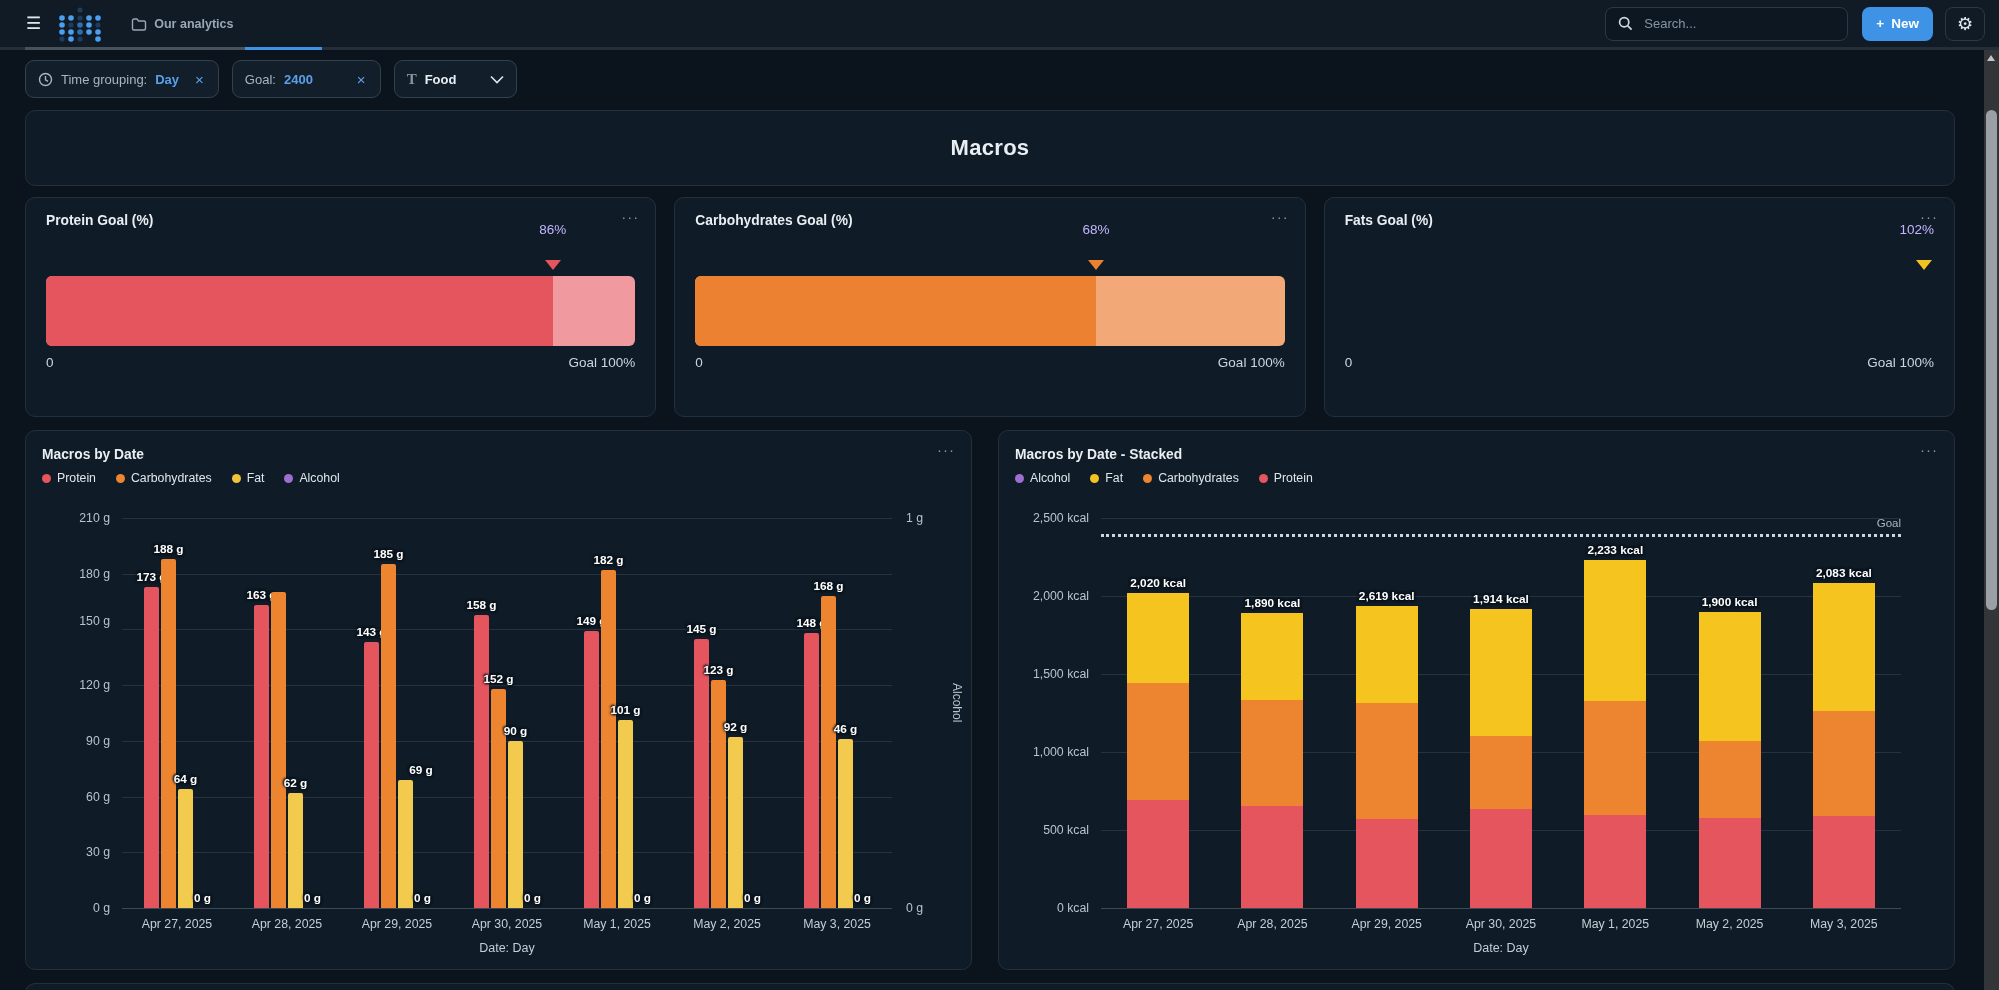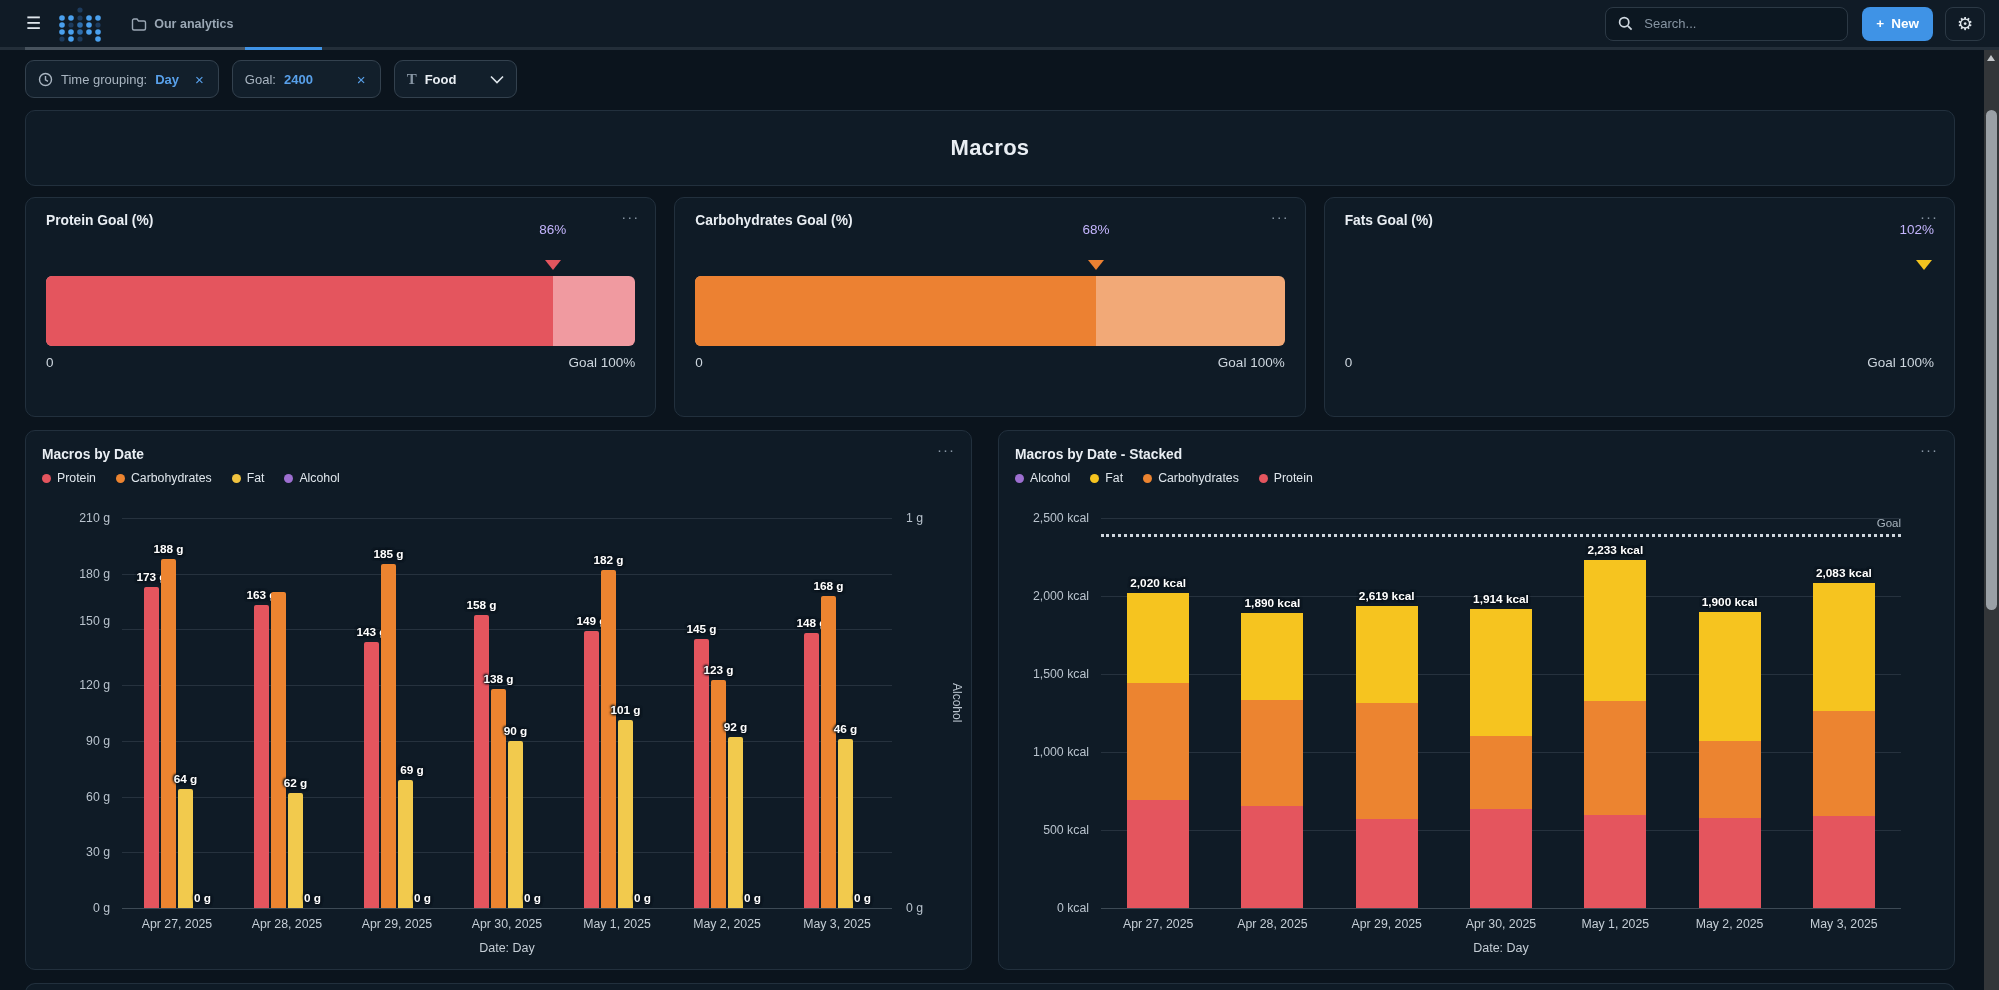--- a/index.html
+++ b/index.html
@@ -268,33 +268,33 @@
           <div class="bar" style="left: 652px; width: 15px; top: 120.714px; height: 269.286px; background: rgb(228, 85, 94);"></div>
           <div class="vlabel" style="left: 659.5px; top: 103.714px;">145 g</div>
           <div class="bar" style="left: 762px; width: 15px; top: 115.143px; height: 274.857px; background: rgb(228, 85, 94);"></div>
           <div class="vlabel" style="left: 769.5px; top: 98.1429px;">148 g</div>
           <div class="bar" style="left: 119px; width: 15px; top: 40.8571px; height: 349.143px; background: rgb(236, 132, 48);"></div>
           <div class="vlabel" style="left: 126.5px; top: 23.8571px;">188 g</div>
           <div class="bar" style="left: 229px; width: 15px; top: 74.2857px; height: 315.714px; background: rgb(236, 132, 48);"></div>
           <div class="bar" style="left: 339px; width: 15px; top: 46.4286px; height: 343.571px; background: rgb(236, 132, 48);"></div>
           <div class="vlabel" style="left: 346.5px; top: 29.4286px;">185 g</div>
           <div class="bar" style="left: 449px; width: 15px; top: 170.857px; height: 219.143px; background: rgb(236, 132, 48);"></div>
-          <div class="vlabel" style="left: 456.5px; top: 153.857px;">138 g</div>
+          <div class="vlabel" style="left: 456.5px; top: 153.857px;">152 g</div>
           <div class="bar" style="left: 559px; width: 15px; top: 52px; height: 338px; background: rgb(236, 132, 48);"></div>
           <div class="vlabel" style="left: 566.5px; top: 35px;">182 g</div>
           <div class="bar" style="left: 669px; width: 15px; top: 161.571px; height: 228.429px; background: rgb(236, 132, 48);"></div>
           <div class="vlabel" style="left: 676.5px; top: 144.571px;">123 g</div>
           <div class="bar" style="left: 779px; width: 15px; top: 78px; height: 312px; background: rgb(236, 132, 48);"></div>
           <div class="vlabel" style="left: 786.5px; top: 61px;">168 g</div>
           <div class="bar" style="left: 136px; width: 15px; top: 271.143px; height: 118.857px; background: rgb(242, 202, 77);"></div>
           <div class="vlabel" style="left: 143.5px; top: 254.143px;">64 g</div>
           <div class="bar" style="left: 246px; width: 15px; top: 274.857px; height: 115.143px; background: rgb(242, 202, 77);"></div>
           <div class="vlabel" style="left: 253.5px; top: 257.857px;">62 g</div>
           <div class="bar" style="left: 356px; width: 15px; top: 261.857px; height: 128.143px; background: rgb(242, 202, 77);"></div>
-          <div class="vlabel" style="left: 370px; top: 244.857px;">69 g</div>
+          <div class="vlabel" style="left: 379px; top: 244.857px;">69 g</div>
           <div class="bar" style="left: 466px; width: 15px; top: 222.857px; height: 167.143px; background: rgb(242, 202, 77);"></div>
           <div class="vlabel" style="left: 473.5px; top: 205.857px;">90 g</div>
           <div class="bar" style="left: 576px; width: 15px; top: 202.429px; height: 187.571px; background: rgb(242, 202, 77);"></div>
           <div class="vlabel" style="left: 583.5px; top: 185.429px;">101 g</div>
           <div class="bar" style="left: 686px; width: 15px; top: 219.143px; height: 170.857px; background: rgb(242, 202, 77);"></div>
           <div class="vlabel" style="left: 693.5px; top: 202.143px;">92 g</div>
           <div class="bar" style="left: 796px; width: 15px; top: 221px; height: 169px; background: rgb(242, 202, 77);"></div>
           <div class="vlabel" style="left: 803.5px; top: 204px;">46 g</div>
           <div class="vlabel" style="left: 160.5px; top: 373px;">0 g</div>
           <div class="vlabel" style="left: 270.5px; top: 373px;">0 g</div>

